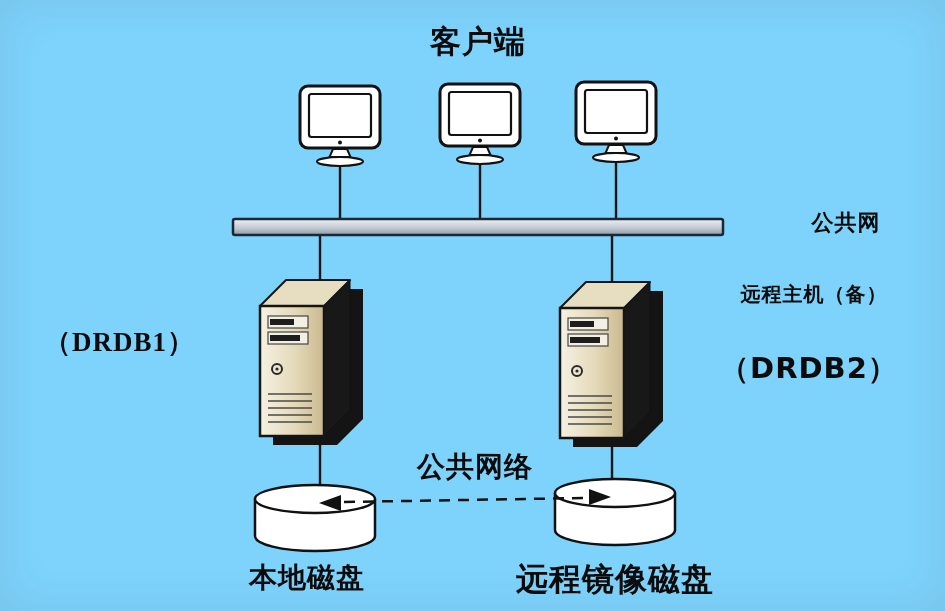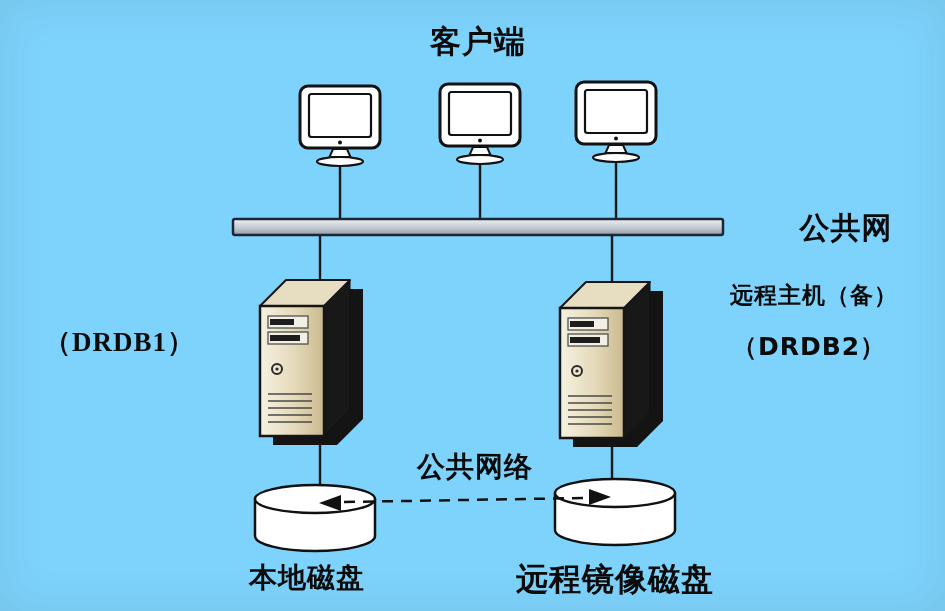--- a/index.html
+++ b/index.html
@@ -16,25 +16,25 @@
   .label{
     position:absolute;
     font-weight:700;
     color:#0b0b0b;
     text-align:center;
     line-height:1.12;
     letter-spacing:1px;
     white-space:nowrap;
   }
   .lbl-title  { left:388px; top:24px;  width:180px; font-size:31px; }
-  .lbl-pubnet { left:781px; top:211px; width:130px; font-size:30px; }
+  .lbl-pubnet { left:781px; top:211px; width:130px; font-size:22px; }
   .lbl-host-l1{ left:2px;   top:277px; width:245px; font-size:28px; }
   .lbl-host-l2{ left:2px;   top:327px; width:235px; font-size:27px;font-family:Liberation Serif, serif; }
-  .lbl-host-r1{ left:690px; top:283px; width:248px; font-size:23px; }
-  .lbl-host-r2{ left:690px; top:333px; width:238px; font-size:25px; }
+  .lbl-host-r1{ left:690px; top:283px; width:248px; font-size:20px; }
+  .lbl-host-r2{ left:690px; top:352px; width:238px; font-size:29px; }
   .lbl-repl   { left:400px; top:451px; width:150px; font-size:28px; }
   .lbl-disk-l { left:234px; top:562px; width:146px; font-size:28px; }
   .lbl-disk-r { left:516px; top:562px; width:190px; font-size:32px; }
 </style>
 </head>
 <body>
 
 <div class="stage">
 
   <svg class="diagram-svg" width="945" height="611" viewBox="0 0 945 611">

